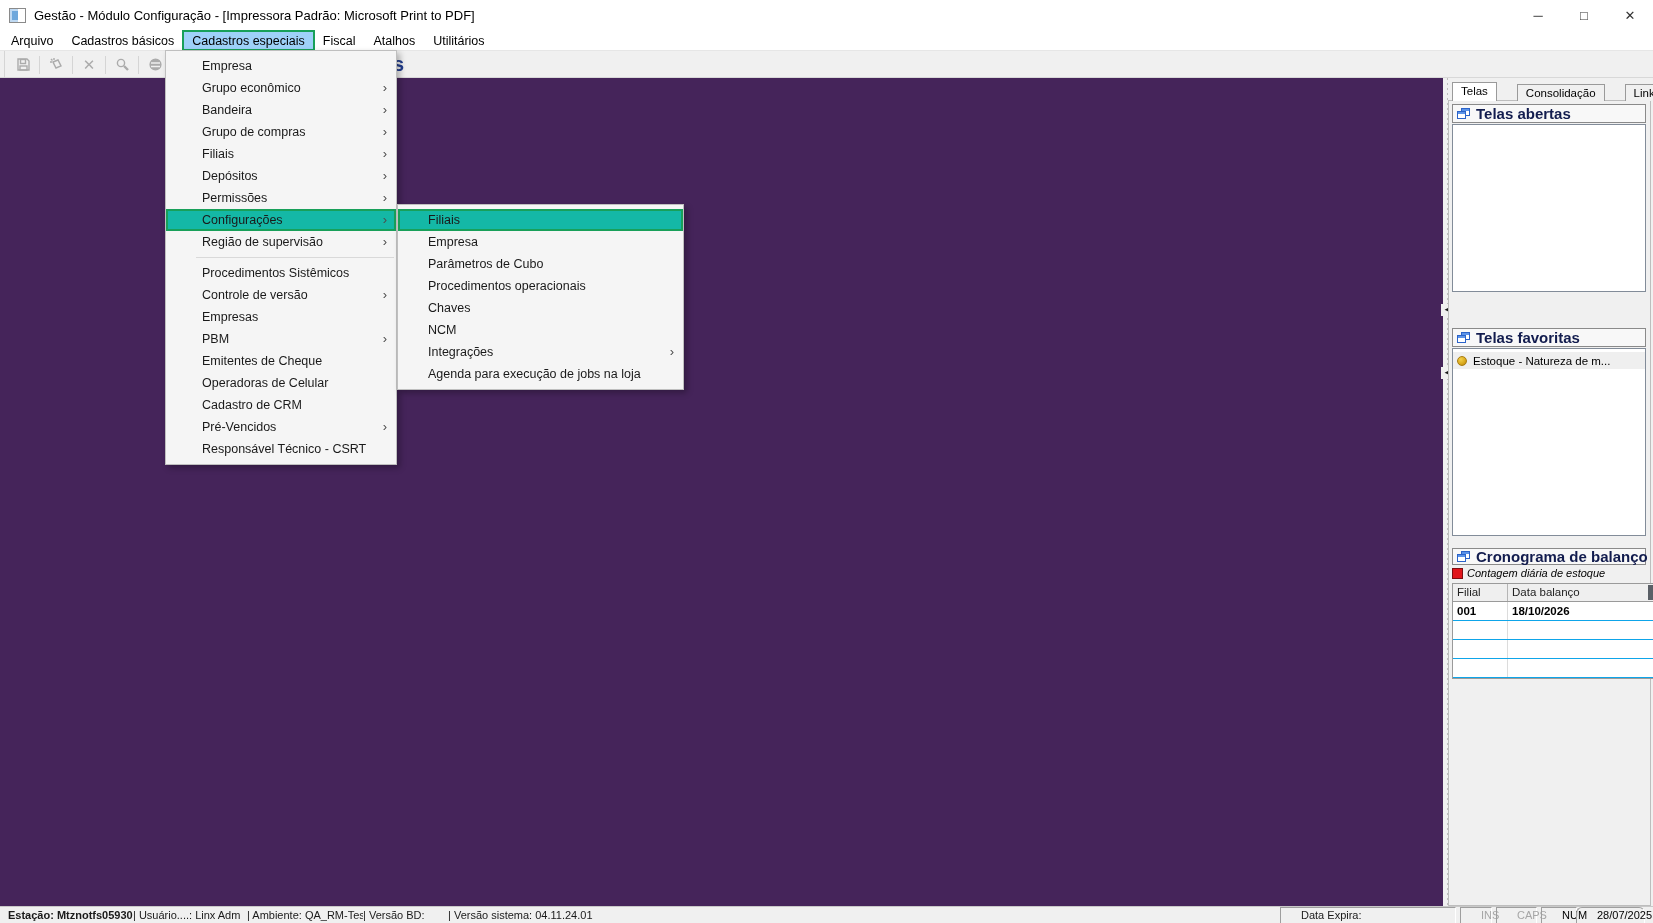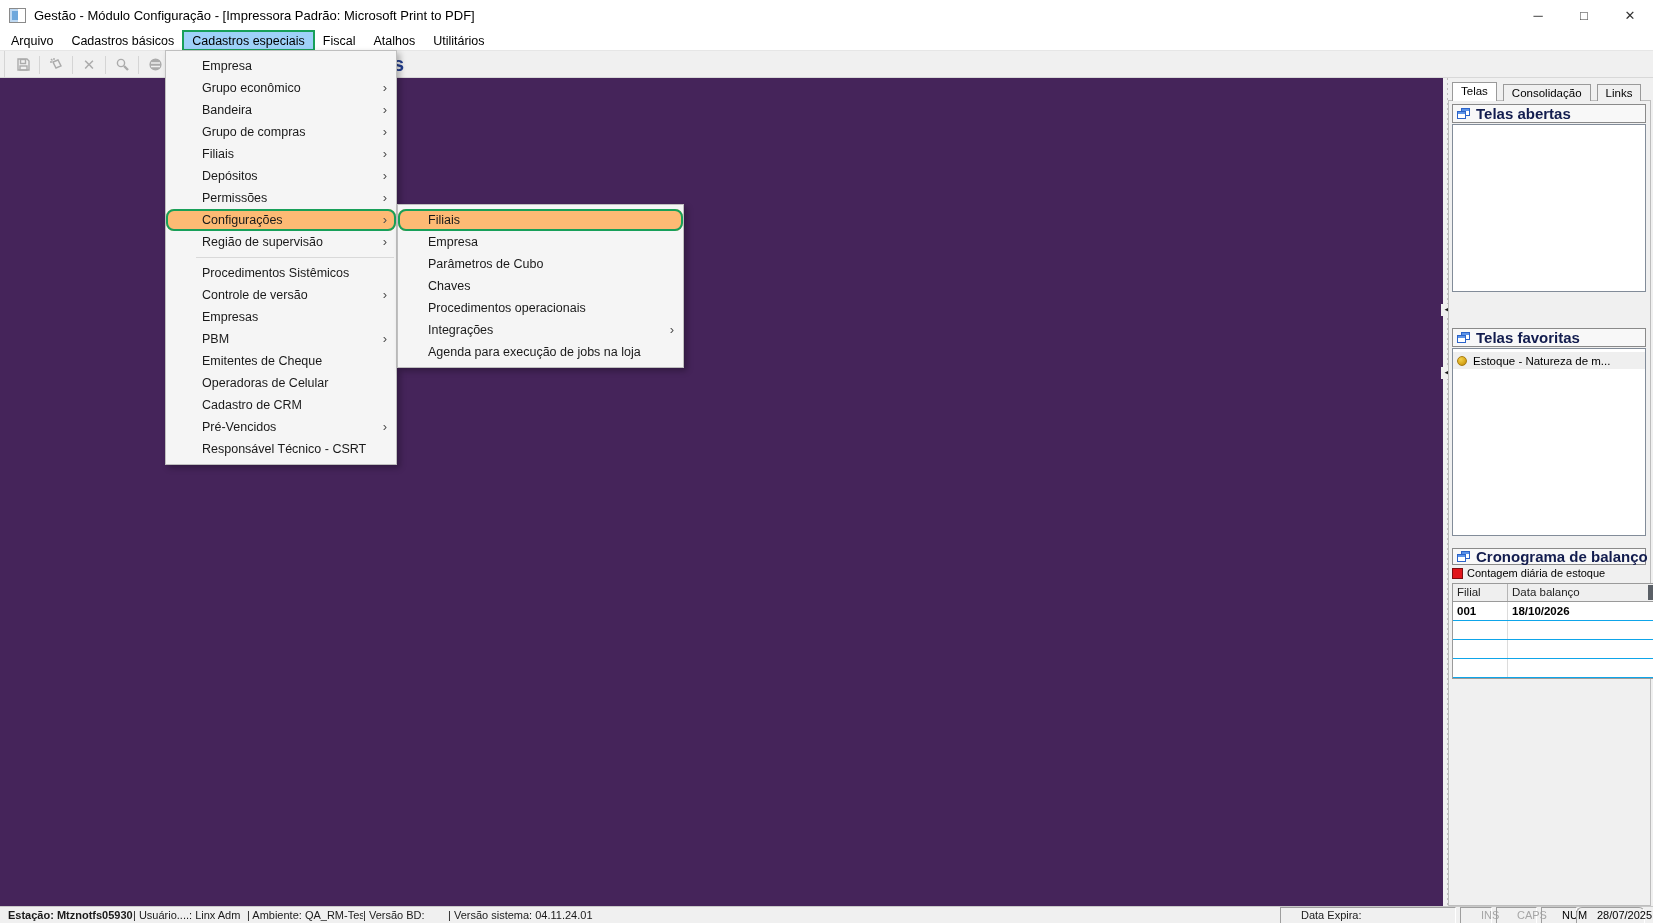--- a/index.html
+++ b/index.html
@@ -35,37 +35,37 @@
   .splitter { position:absolute; left:1443px; top:78px; width:9px; height:828px; background:#f0f0f0; }
   .splitter::before { content:''; position:absolute; left:4px; top:0; bottom:0; width:1px;
      background:repeating-linear-gradient(#bdbdbd 0 2px, transparent 2px 5px); }
   .split-arrow { position:absolute; left:1441px; width:12px; height:12px; font-size:8px; color:#1a1a1a; text-align:center; line-height:12px; background:#f0f0f0; }
   .split-arrow.a1 { top:304px; } .split-arrow.a2 { top:367px; }
 
   
   .sidebar { position:absolute; left:1452px; top:78px; width:201px; height:828px; background:#f0f0f0; }
   .tabpage { position:absolute; left:1448px; top:100px; width:203px; height:806px; border:1px solid #bdbdbd; background:#f0f0f0; }
   .tabs { position:absolute; left:1452px; top:82px; height:19px; display:flex; }
-  .tab { font-size:11.5px; color:#000; padding:2px 8px 0 8px; border:1px solid #9a9a9a; border-bottom:none; background:#f0f0f0; margin-right:6px; height:17px; margin-top:2px; white-space:nowrap; }
+  .tab { font-size:11.5px; color:#000; padding:2px 8px 0 8px; border:1px solid #9a9a9a; border-bottom:none; background:#f0f0f0; margin-right:20px; height:17px; margin-top:2px; white-space:nowrap; }
   .tab.active { background:#ffffff; height:19px; margin-top:0; position:relative; z-index:2; }
 
   .panel-header { position:absolute; left:1452px; width:194px; height:19px; background:#f8f8f8; border:1px solid #8a8a8a; display:flex; align-items:center; padding-left:4px; }
   .panel-header .ph-label { font-size:15px; font-weight:bold; color:#121c4e; margin-left:5px; white-space:nowrap; }
   .cascade-icon { width:14px; height:12px; position:relative; flex:0 0 auto; }
   .cascade-icon .w1,.cascade-icon .w2 { position:absolute; border:1px solid #2b63c9; background:#fff; }
   .cascade-icon .w1 { left:4px; top:0; width:9px; height:8px; }
   .cascade-icon .w2 { left:0; top:3px; width:9px; height:8px; }
   .cascade-icon .w1::before,.cascade-icon .w2::before { content:''; position:absolute; left:0; top:0; right:0; height:2px; background:#5b93e8; }
 
   .listbox { position:absolute; left:1452px; width:194px; background:#fff; border:1px solid #828c99; }
   .fav-item { display:flex; align-items:center; height:17px; margin-top:3px; padding-left:4px; background:#efefef; }
   .fav-dot { width:10px; height:10px; border-radius:50%; background:radial-gradient(circle at 35% 30%, #f3d04a, #d9a81c 60%, #a97c10); border:1px solid #a97c10; flex:0 0 auto; }
   .fav-label { font-size:11.5px; color:#000; margin-left:6px; white-space:nowrap; }
 
-  .legend-row { position:absolute; left:1452px; top:566px; height:14px; display:flex; align-items:center; }
+  .legend-row { position:absolute; left:1452px; top:566px; height:14px; display:flex; align-items:center;font-style:italic; }
   .legend-swatch { width:11px; height:11px; background:#e1151b; border:1px solid #7d0d10; flex:0 0 auto; }
   .legend-label { font-size:11px; color:#000; margin-left:4px; white-space:nowrap; }
 
   .gridtable { position:absolute; left:1452px; top:583px; width:204px; height:96px; background:#fff; border:1px solid #9a9a9a; }
   .thead { display:flex; height:18px; background:#efefef; border-bottom:1px solid #9a9a9a; position:relative; }
   .th { font-size:11.5px; color:#222; padding:2px 0 0 4px; border-right:1px solid #b5b5b5; white-space:nowrap; }
   .th.c1 { width:55px; } .th.c2 { flex:1; border-right:none; }
   .thumb { position:absolute; right:0; top:1px; width:7px; height:15px; background:#5a5f66; }
   .trow { display:flex; height:19px; border-bottom:1px solid #0ea5e9; }
   .td { font-size:11.5px; padding:3px 0 0 4px; white-space:nowrap; }
@@ -86,21 +86,21 @@
   .sb-date { left:1576px; width:69px; color:#000;border-radius:6px; }
 
   
   .menu { position:absolute; background:#f5f5f5; border:1px solid #bfbfbf; box-shadow:3px 3px 6px rgba(0,0,0,.28); z-index:30; padding:4px 0; }
   .menu1 { left:165px; top:50px; width:232px; }
   .menu2 { left:397px; top:204px; width:287px; z-index:31; }
   .menu-item { position:relative; height:22px; line-height:22px; font-size:12.5px; color:#1a1a1a; padding-left:36px; padding-right:11px; white-space:nowrap; }
   .menu2 .menu-item { padding-left:30px; }
   .menu-item .arrow { display:none; position:absolute; right:9px; top:0; font-size:13px; color:#4d4d4d; }
   .menu-item.has-sub .arrow { display:block; }
-  .menu-item.highlighted { background:#fdba74; outline:2px solid #18a05a; outline-offset:-2px;border-radius:8px; }
+  .menu-item.highlighted { background:#14b8a6; outline:2px solid #18a05a; outline-offset:-2px; }
   .menu-item.sep-after { margin-bottom:9px; }
   .menu-item.sep-after::after { content:''; position:absolute; left:30px; right:2px; bottom:-5px; height:1px; background:#d9d9d9; }
 </style>
 </head>
 <body>
 
 <div id="window">
 
   <div class="titlebar">
     <div class="app-icon"></div>
@@ -312,26 +312,30 @@
         
       </div>
       <div class="menu-item l1">
         <span>Empresa</span>
         
       </div>
       <div class="menu-item l2">
         <span>Parâmetros de Cubo</span>
         
       </div>
+      <div class="menu-item l4">
+        <span>Procedimentos operacionais</span>
+        
+      </div>
       <div class="menu-item l3">
         <span>Chaves</span>
         
       </div>
-      <div class="menu-item l4">
-        <span>Procedimentos operacionais</span>
+      <div class="menu-item l5">
+        <span>NCM</span>
         
       </div>
       <div class="menu-item has-sub l6">
         <span>Integrações</span>
         <span class="arrow">›</span>
       </div>
       <div class="menu-item l7">
         <span>Agenda para execução de jobs na loja</span>
         
       </div>

